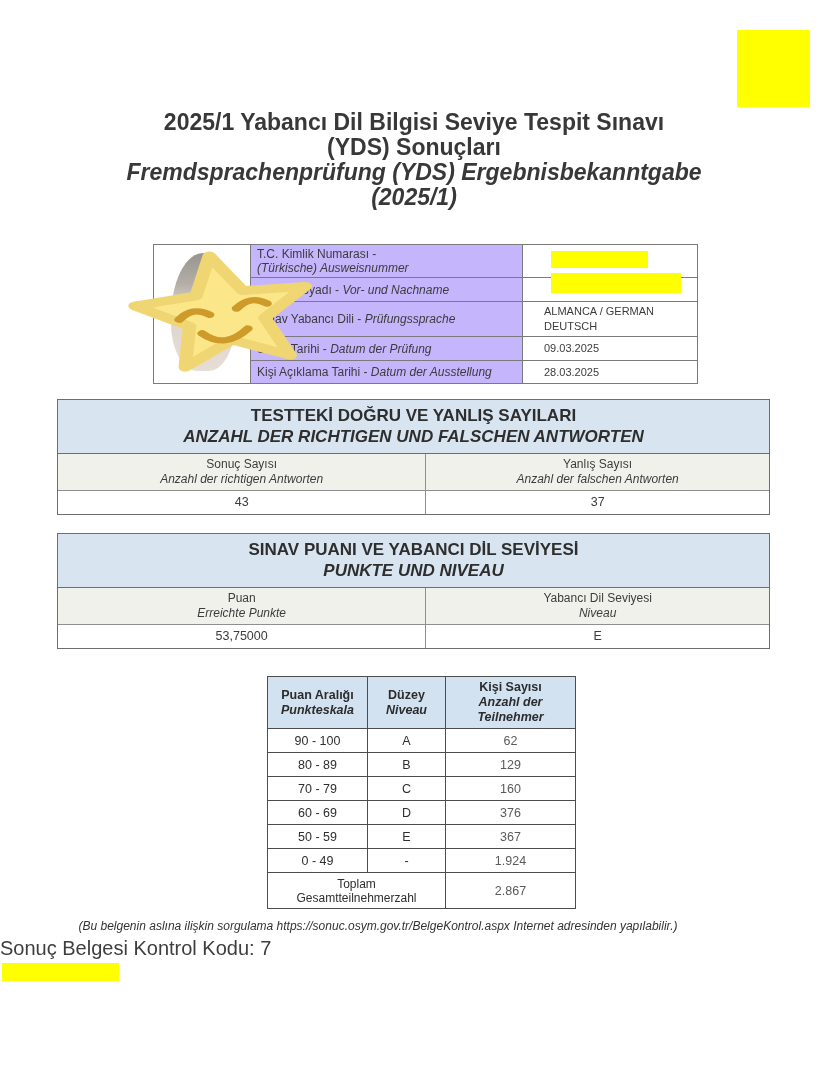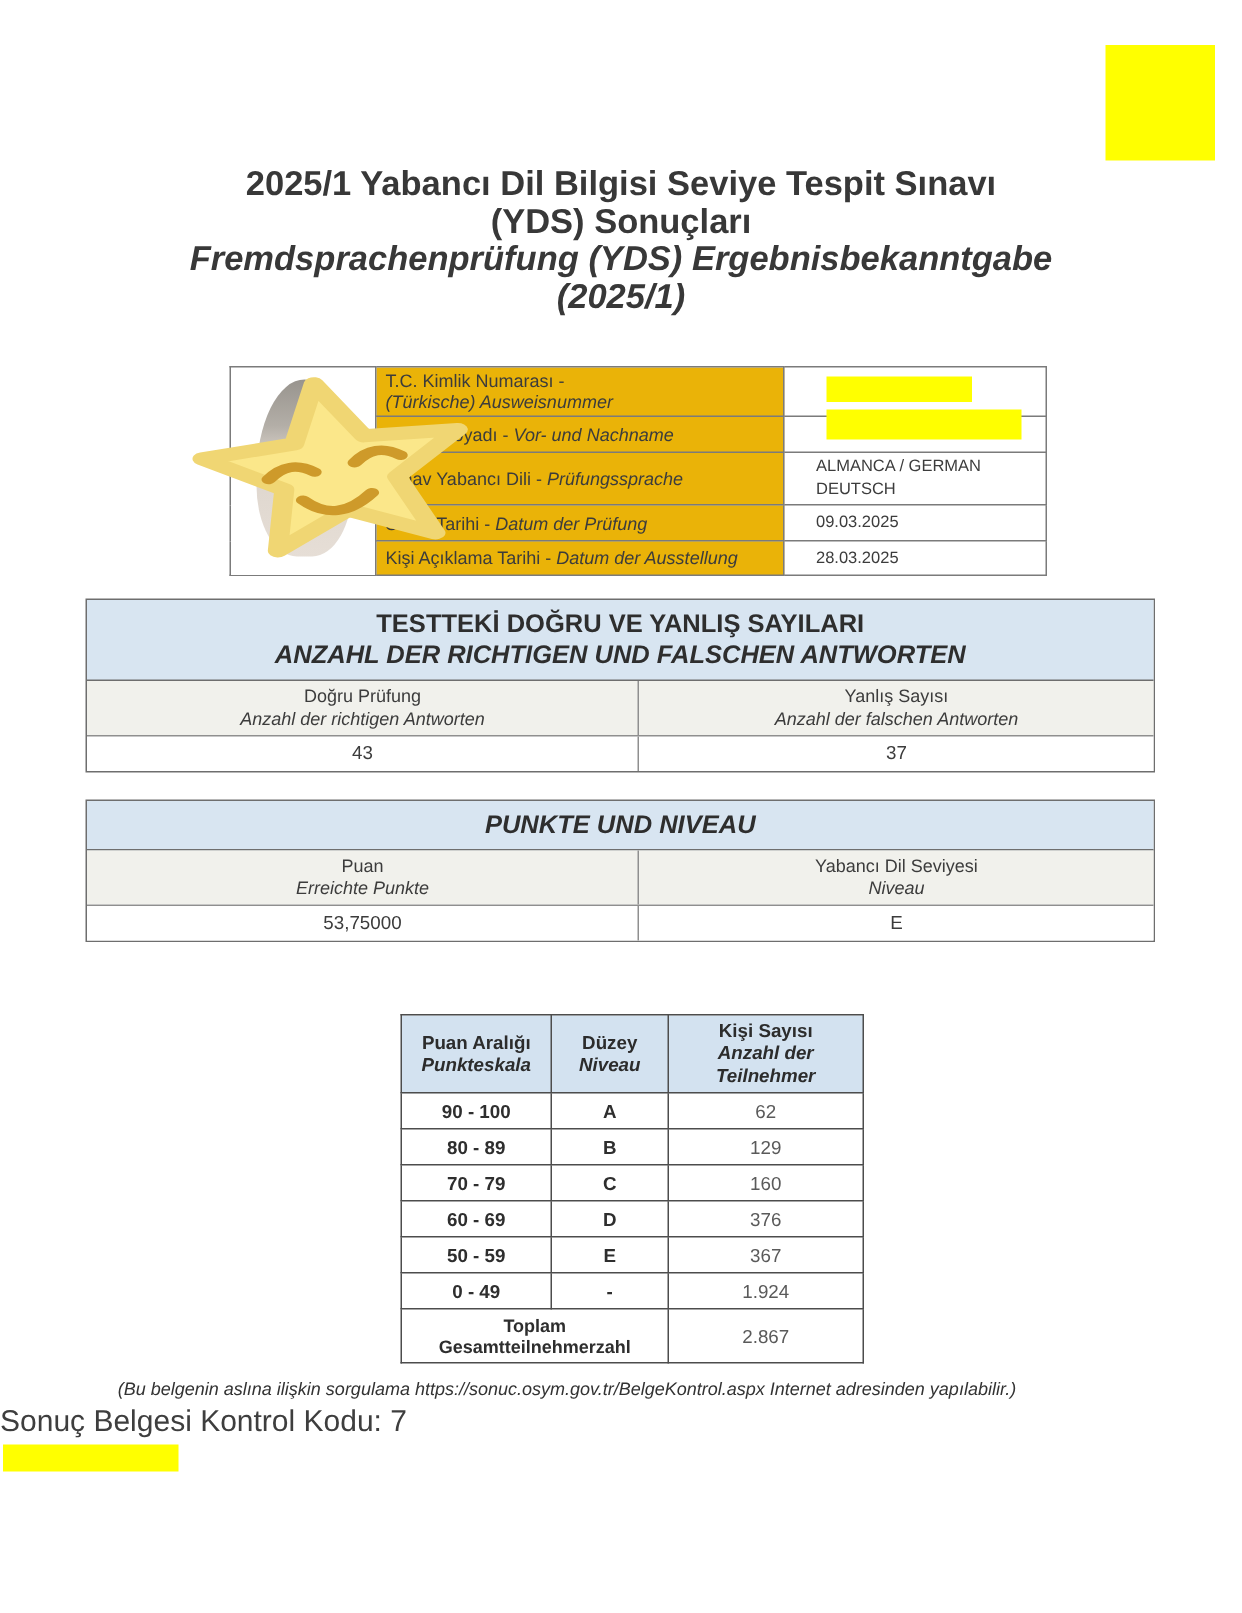--- a/index.html
+++ b/index.html
@@ -27,21 +27,21 @@
 
   
   .title-block { position:absolute; left:0; top:110px; width:828px; text-align:center;
     font-size:23px; font-weight:bold; line-height:25px; color:#383838; }
   .title-block .it { font-style:italic; }
 
   
   table { border-collapse:collapse; table-layout:fixed; }
   .personal { position:absolute; left:153px; top:244px; width:544px; }
   .personal td { border:1px solid #7b7b7b; font-size:12px; color:#3c3c3c; vertical-align:middle; }
-  .personal td.lbl { background:#eab308; padding:2px 6px; line-height:14px;margin-top:34px; }
+  .personal td.lbl { background:#c4b5fd; padding:2px 6px; line-height:14px;margin-top:34px; }
   .personal td.val { background:#ffffff; padding:2px 21px; font-size:11px; line-height:15px; }
   .personal .g { font-style:italic; }
   .personal .two-line .g { display:block; }
   .photo-cell { background:#ffffff; position:relative; overflow:hidden; }
   .head {
     position:absolute; left:17px; top:8px; width:64px; height:118px;
     border-radius:50% 50% 42% 42% / 55% 55% 40% 40%;
     background:linear-gradient(#98948e 0%, #b3aea7 26%, #ddd5cd 45%, #e6ded6 100%);
   }
   .star-sticker { position:absolute; left:116px; top:240px; width:218px; height:142px; z-index:5; }
@@ -62,21 +62,21 @@
   .sec-val { width:51.8%; border-right:1px solid #8f8f8f; text-align:center; padding:4px 0 5px; font-size:12.5px; color:#3c3c3c; }
   .sec-val.last { width:48.2%; border-right:none; }
 
   
   .dist { position:absolute; left:267px; top:676px; width:308px; }
   .dist th, .dist td { border:1px solid #4d4d4d; text-align:center; vertical-align:middle; }
   .dist th { background:#d3e2f0; padding:3px 2px; }
   .dist th .c-tr { font-weight:bold; font-size:12.5px; color:#2c2c2c; }
   .dist th .c-de { font-weight:bold; font-size:12.5px; color:#2c2c2c; }
   .dist td { background:#ffffff; font-size:12.5px; }
-  .dist td.b { font-weight:bold; color:#2e2e2e; }
+  .dist td.b { font-weight:normal; color:#2e2e2e; }
   .dist td.n { color:#5a5a5a; }
   .dist td.total { font-size:12px; line-height:14px; }
 
   
   .foot-note { position:absolute; left:0; top:919px; width:756px; text-align:center;
     font-size:12px; font-style:italic; color:#333333; }
   .control-line { position:absolute; left:0; top:937px; width:828px;
     display:flex; justify-content:center; align-items:flex-start;flex-direction:column; }
   .control-label { font-size:20px; color:#3e3e3e; }
   #redact-code { position:relative; display:inline-block; background:#FFFF00;
@@ -160,36 +160,37 @@
     </svg>
   </div>
 
   <div class="section" id="sec1">
     <div class="sec-head">
       <div class="sh-tr">TESTTEKİ DOĞRU VE YANLIŞ SAYILARI</div>
       <div class="sh-de">ANZAHL DER RICHTIGEN UND FALSCHEN ANTWORTEN</div>
     </div>
     <div class="sec-cols">
       <div class="sec-col">
-        <div class="c-tr">Doğru Prüfung</div>
+        <div class="c-tr">Sonuç Sayısı</div>
         <div class="c-de">Anzahl der richtigen Antworten</div>
       </div>
       <div class="sec-col last">
         <div class="c-tr">Yanlış Sayısı</div>
         <div class="c-de">Anzahl der falschen Antworten</div>
       </div>
     </div>
     <div class="sec-vals">
       <div class="sec-val">43</div>
       <div class="sec-val last">37</div>
     </div>
   </div>
 
   <div class="section" id="sec2">
     <div class="sec-head">
+      <div class="sh-tr">SINAV PUANI VE YABANCI DİL SEVİYESİ</div>
       <div class="sh-de">PUNKTE UND NIVEAU</div>
     </div>
     <div class="sec-cols">
       <div class="sec-col">
         <div class="c-tr">Puan</div>
         <div class="c-de">Erreichte Punkte</div>
       </div>
       <div class="sec-col last">
         <div class="c-tr">Yabancı Dil Seviyesi</div>
         <div class="c-de">Niveau</div>

